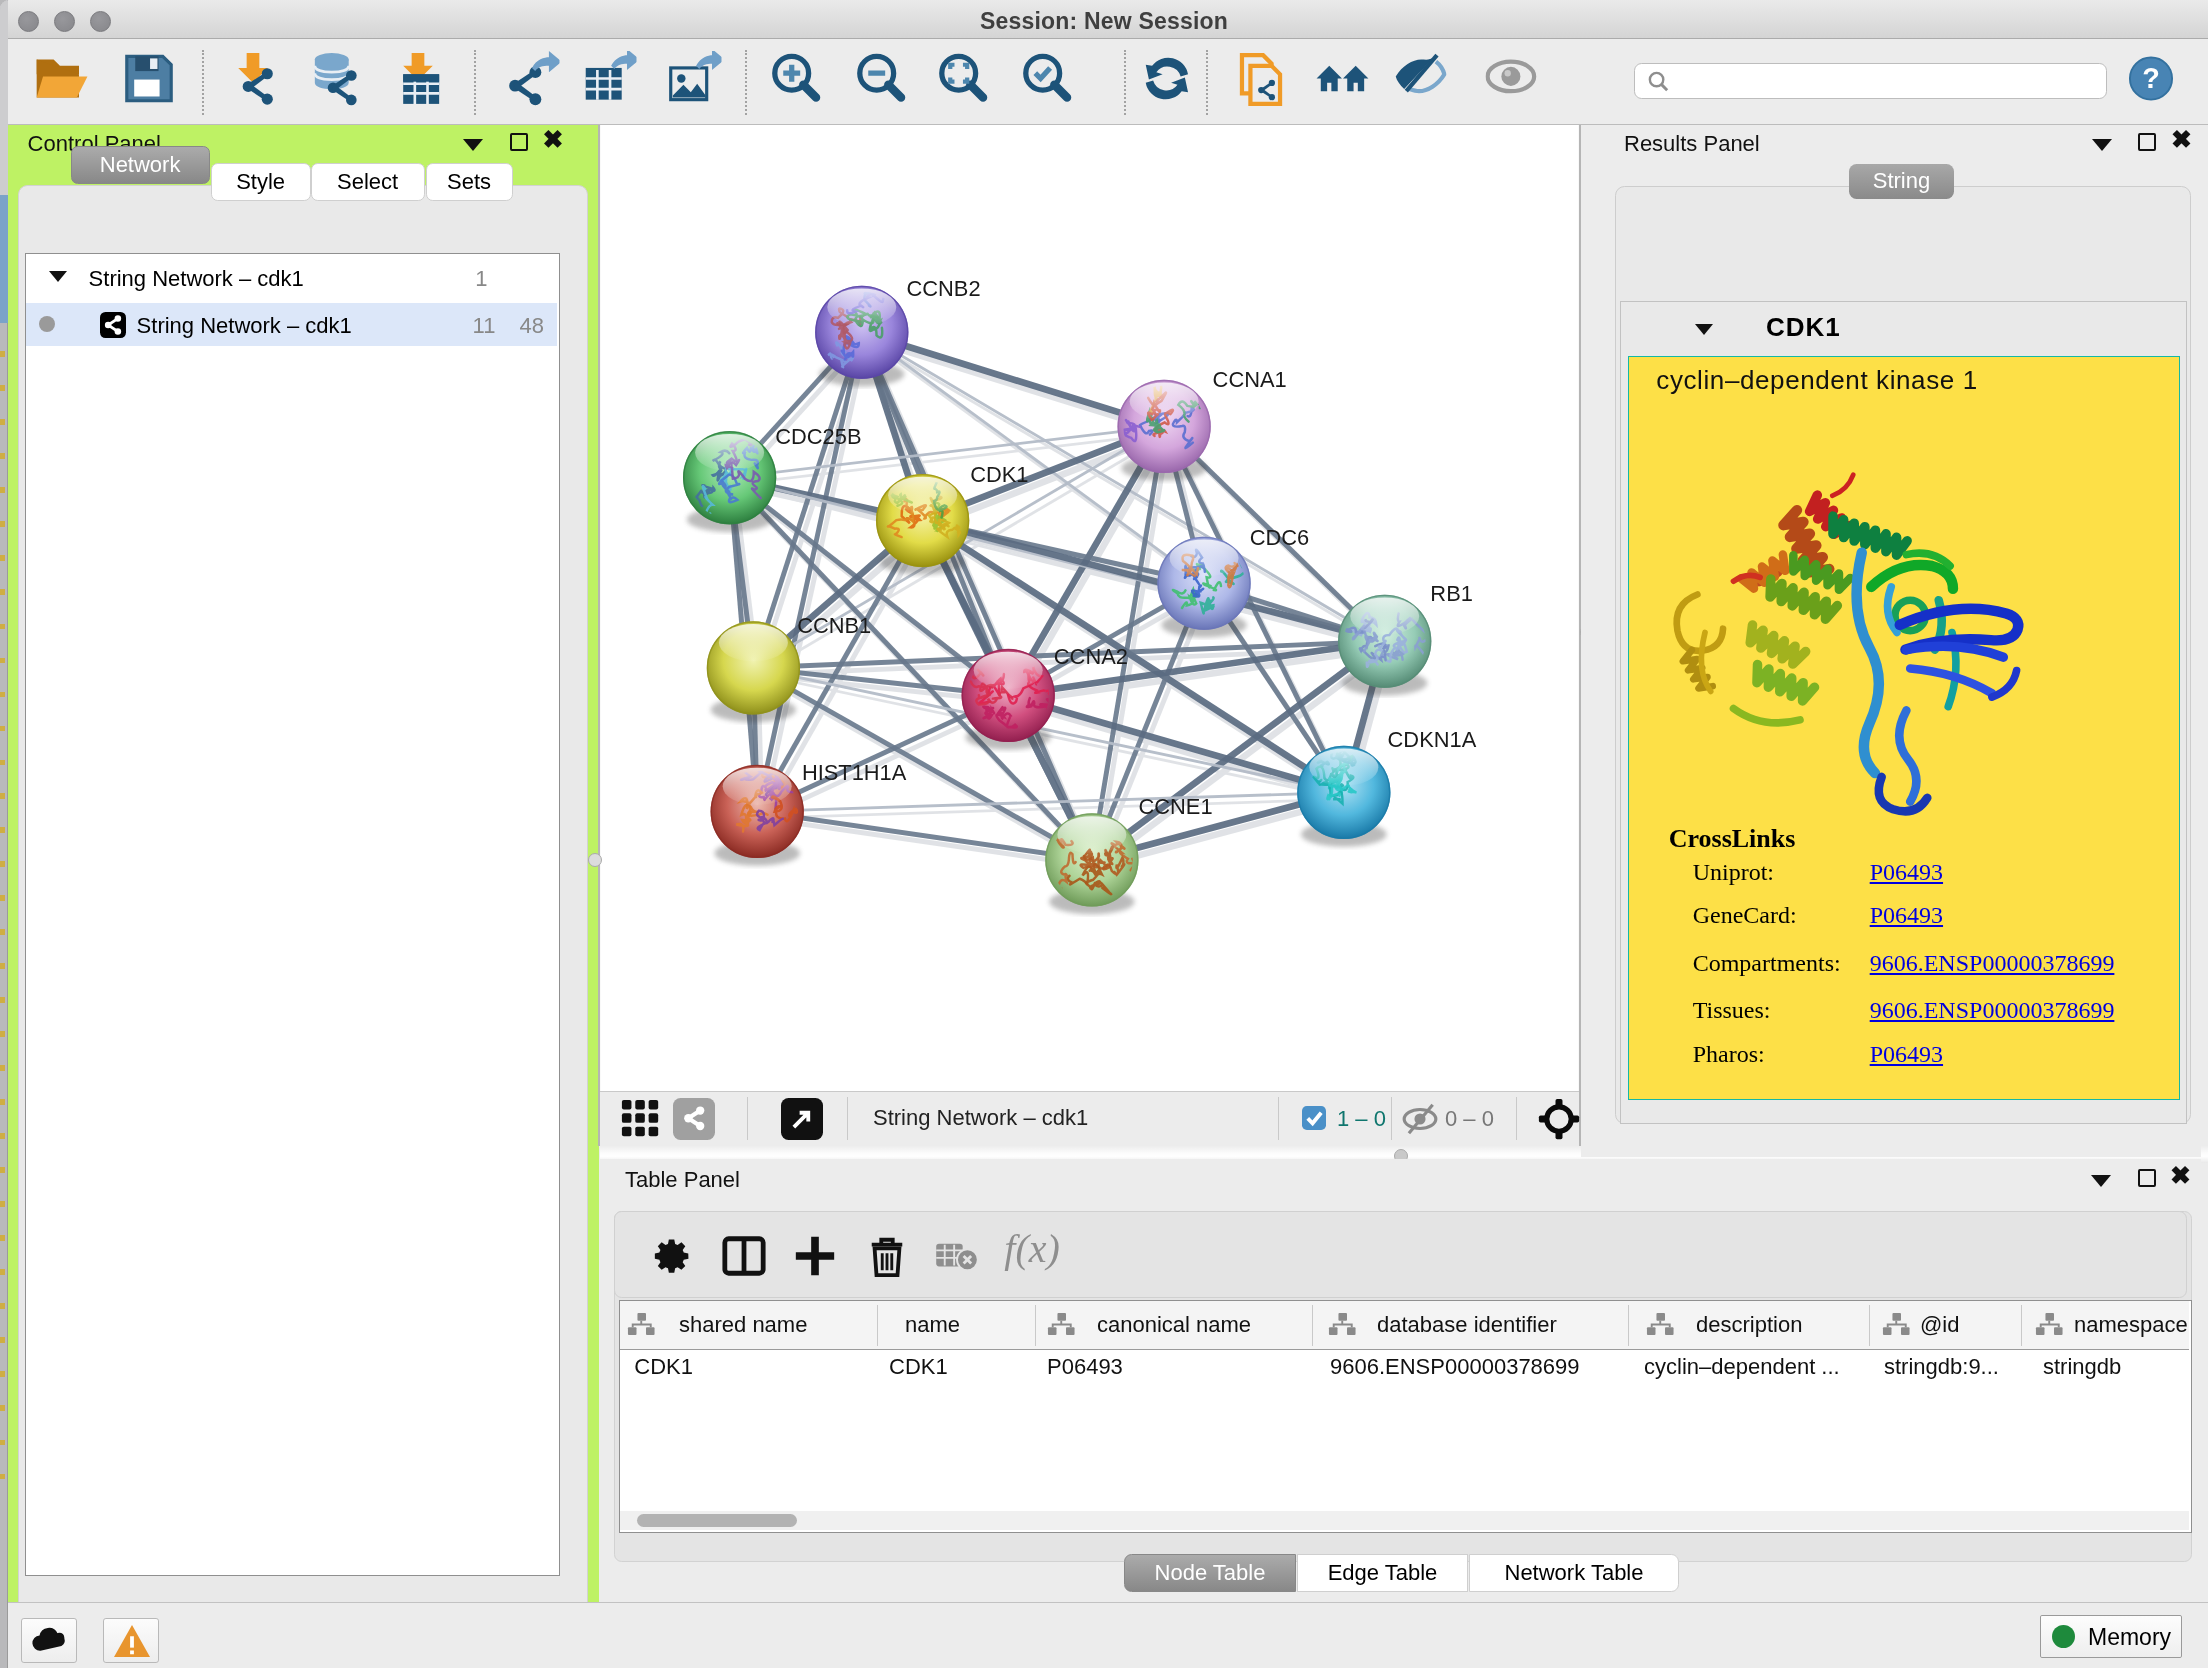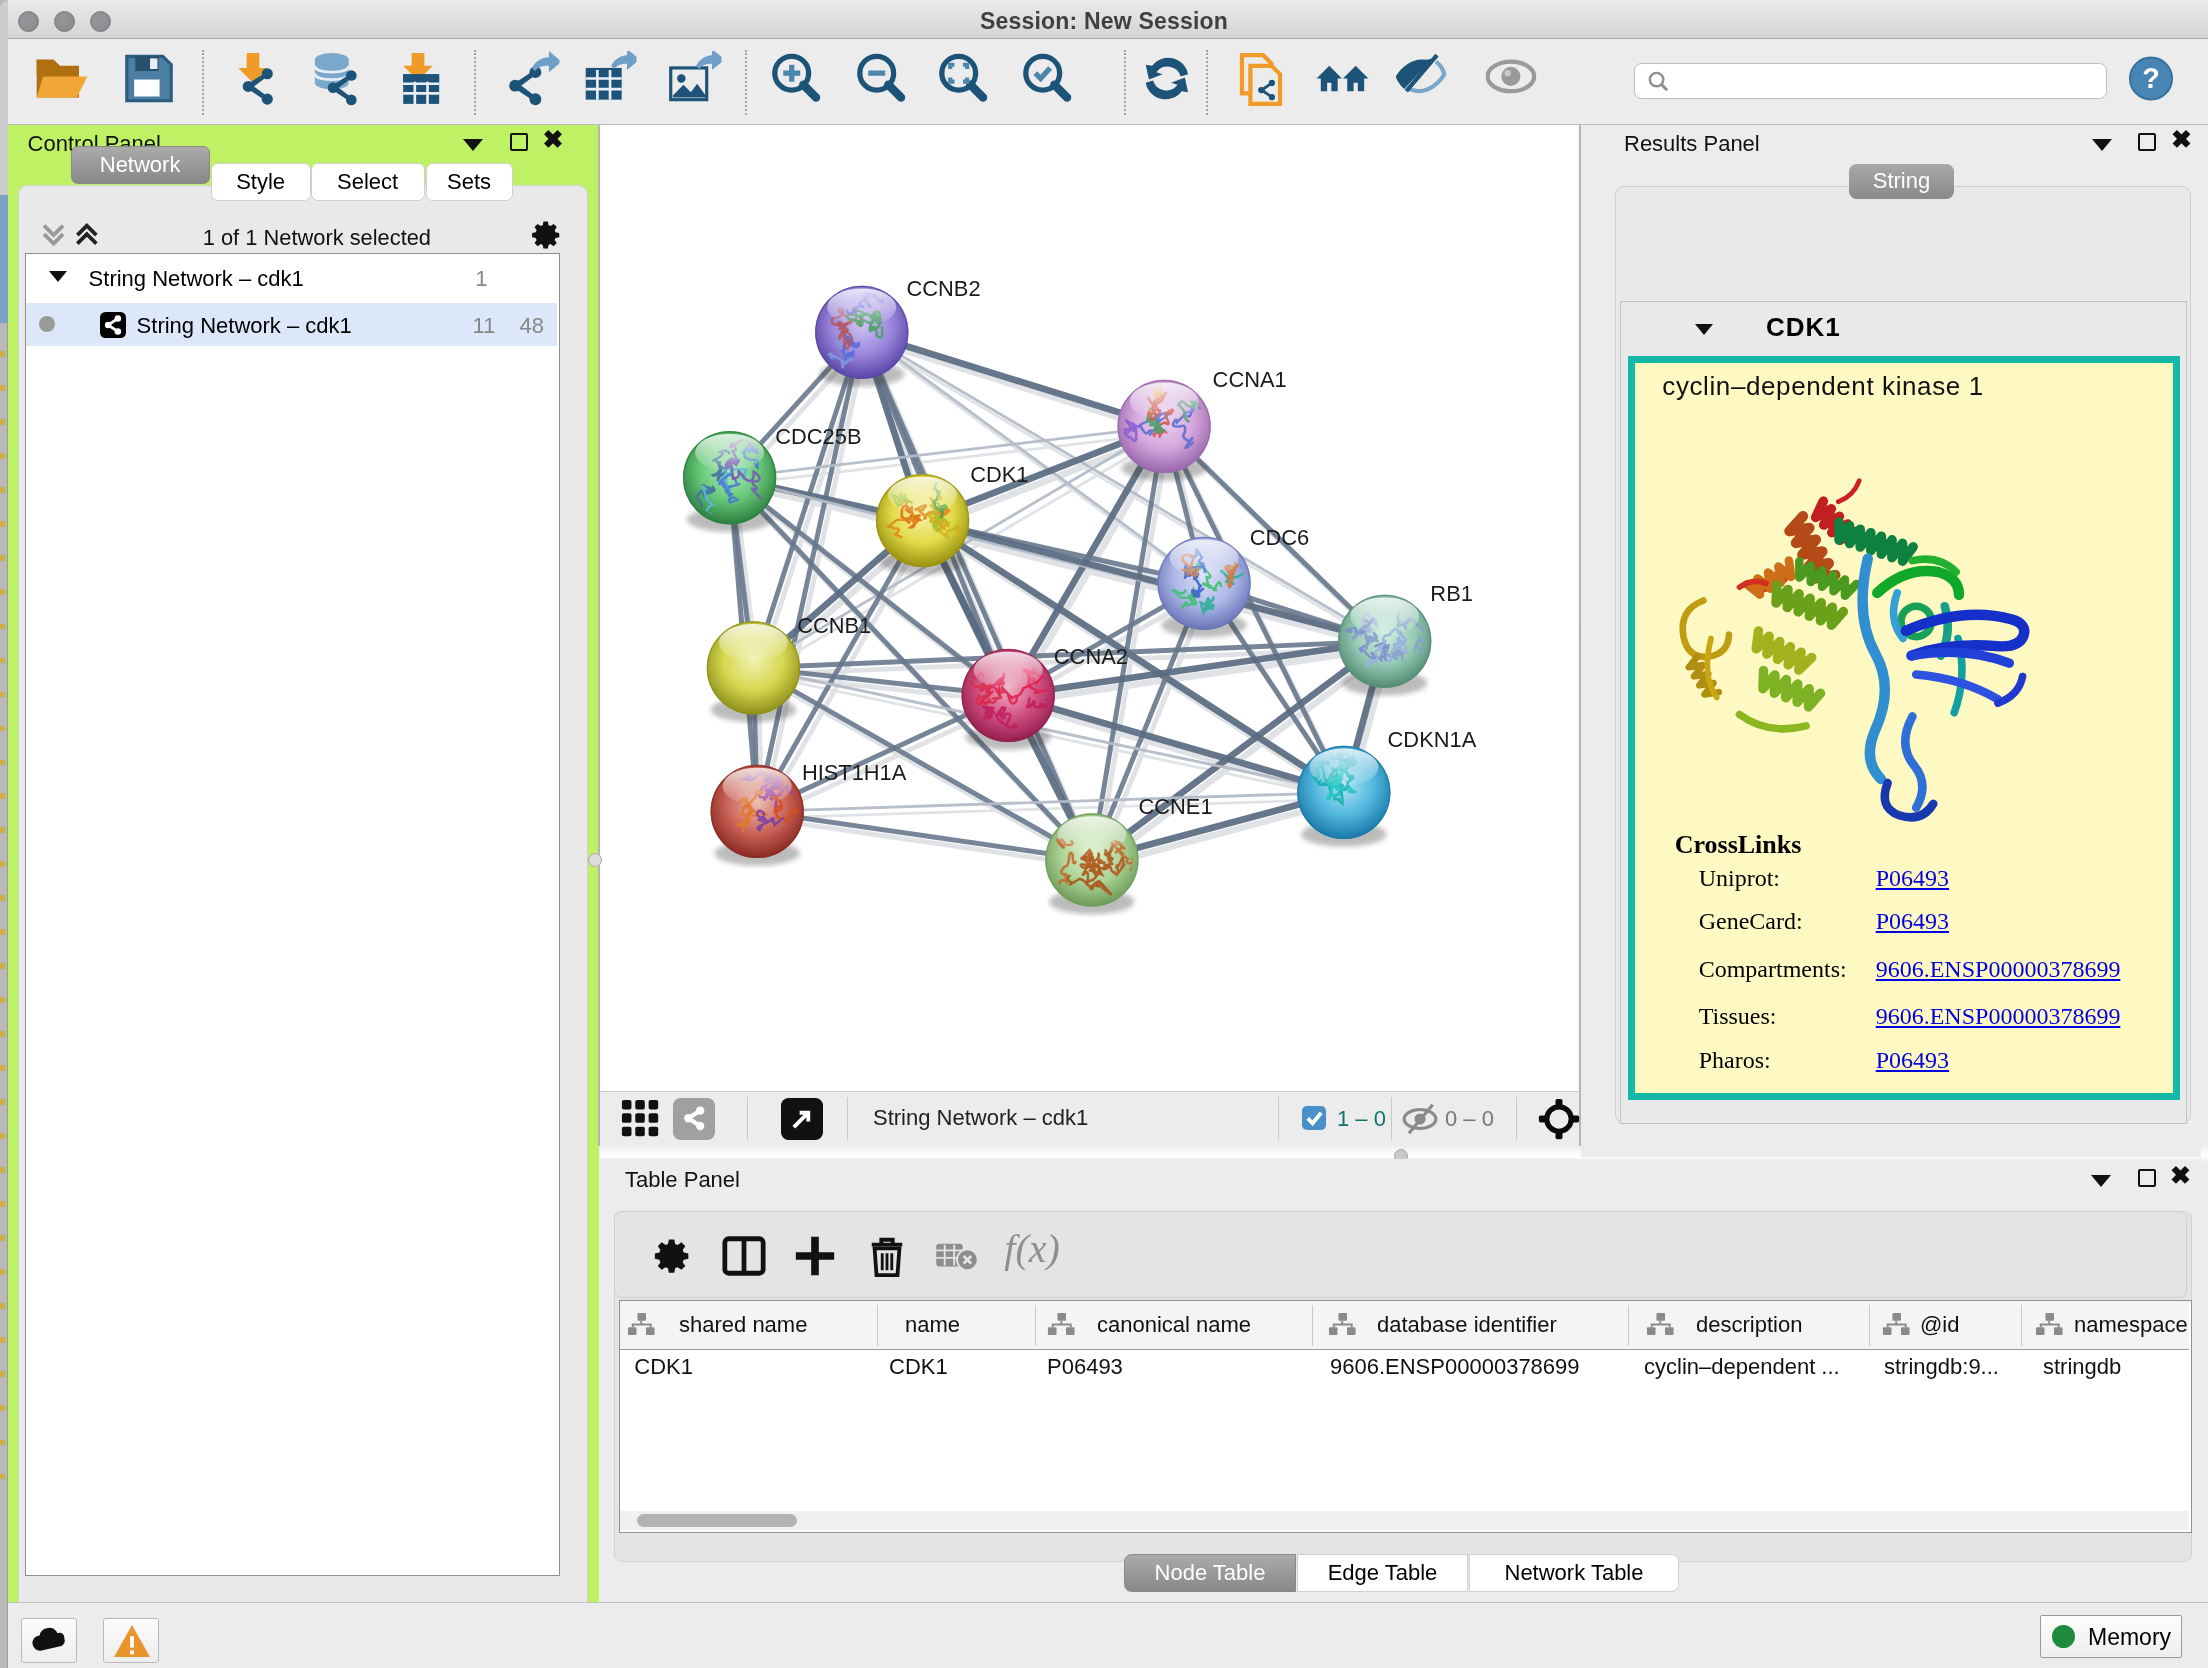--- a/index.html
+++ b/index.html
@@ -554,31 +554,20 @@
 <div class="abs" style="left:7.6px;top:125px;width:591px;height:1477px;background:#bef264">
 <div class="pht" style="left:20px;top:5.7px">Control Panel</div>
 <div class="abs" style="left:455px;top:12.4px"><span class="tri"></span></div>
 <div class="abs" style="left:502px;top:7.6px"><span class="sqr"></span></div>
 <div class="abs" style="left:535px;top:0px"><span class="xx">✖</span></div>
 <div class="abs" style="left:10.5px;top:60px;width:570px;height:1472px;background:#e9e9e9;border:1px solid #d2d2d2;border-radius:9.5px"></div>
 <div class="tab tabsel" style="left:63px;top:21px;width:139px">Network</div>
 <div class="tab" style="left:203px;top:38px;width:100px">Style</div>
 <div class="tab" style="left:303px;top:38px;width:114px">Select</div>
 <div class="tab" style="left:418px;top:38px;width:87px">Sets</div>
-<div class="abs" style="left:28.5px;top:93px;width:533px;height:38px"><svg width="533" height="38" viewBox="0 0 560 40">
-          <g stroke="#999" stroke-width="4" fill="none">
-            <path d="M8 8 l10 10 10 -10 M8 17 l10 10 10 -10"></path>
-          </g>
-          <g stroke="#222" stroke-width="4" fill="none">
-            <path d="M43 18 l10 -10 10 10 M43 27 l10 -10 10 10"></path>
-          </g>
-          <text x="175" y="28" font-size="23" fill="#111" font-family="Liberation Sans">1 of 1 Network selected</text>
-        </svg><svg width="34" height="34" viewBox="0 0 24 24" style="position:absolute;left:493px;top:0px">
-          <path fill="#111" d="M12 8a4 4 0 1 0 0 8 4 4 0 0 0 0-8zm9.4 5.6-.1-3.1-2.6-.5a7 7 0 0 0-.6-1.4l1.5-2.2-2.2-2.2-2.2 1.5a7 7 0 0 0-1.4-.6l-.5-2.6H10.2l-.5 2.6a7 7 0 0 0-1.4.6L6.1 4.2 3.9 6.4l1.5 2.2a7 7 0 0 0-.6 1.4l-2.6.5v3.1l2.6.5a7 7 0 0 0 .6 1.4l-1.5 2.2 2.2 2.2 2.2-1.5a7 7 0 0 0 1.4.6l.5 2.6h3.1l.5-2.6a7 7 0 0 0 1.4-.6l2.2 1.5 2.2-2.2-1.5-2.2a7 7 0 0 0 .6-1.4z"></path>
-        </svg></div>
 <div class="abs" style="left:17px;top:128px;width:535px;height:1323px;background:#fff;border:1.9px solid #8f8f8f">
 <div class="abs" style="left:0;top:0;width:531px;height:49px">
           <span class="tri" style="position:absolute;left:23px;top:17px;border-left-width:9.5px;border-right-width:9.5px;border-top-width:11.4px"></span>
           <span style="position:absolute;left:63px;top:12.4px;font-size:22px;color:#000">String Network – cdk1</span>
           <span style="position:absolute;right:69px;top:12.4px;font-size:22px;color:#888">1</span>
         </div>
 <div class="abs" style="left:0;top:49px;width:531px;height:43px;background:#dce7f9">
           <span style="position:absolute;left:13.3px;top:13.3px;width:16px;height:16px;border-radius:50%;background:#9a9a9a"></span>
           <svg width="26" height="26" viewBox="0 0 48 48" style="position:absolute;left:74px;top:8.6px">
             <rect width="48" height="48" rx="10" fill="#000"></rect>
@@ -657,21 +646,21 @@
 <div class="abs" style="left:1581px;top:125px;width:620px;height:1032px;background:#ececec">
 <div class="pht" style="left:43px;top:5.7px">Results Panel</div>
 <div class="abs" style="left:511px;top:12.4px"><span class="tri"></span></div>
 <div class="abs" style="left:557px;top:7.6px"><span class="sqr"></span></div>
 <div class="abs" style="left:590px;top:0px"><span class="xx">✖</span></div>
 <div class="abs" style="left:34px;top:61px;width:576px;height:938px;background:#e9e9e9;border:1px solid #cdcdcd;border-radius:9.5px"></div>
 <div class="abs" style="left:268px;top:39px;width:105px;height:35px;background:linear-gradient(#a8a8a8,#8a8a8a);border-radius:7.6px;color:#fff;font-size:22px;text-align:center;line-height:34px">String</div>
 <div class="abs" style="left:39px;top:176px;width:567px;height:823px;background:#e9e9e9;border:1.9px solid #c2c2c2">
 <span class="tri" style="position:absolute;left:74px;top:22px;border-left-width:9.5px;border-right-width:9.5px;border-top-width:11.4px"></span>
 <span style="position:absolute;left:145px;top:9.5px;font-size:26px;font-weight:bold;letter-spacing:1px;color:#000">CDK1</span>
-<div class="abs" style="left:6.7px;top:54px;width:552px;height:744px;background:#fef9c3;border:7px solid #14b8a6">
+<div class="abs" style="left:6.7px;top:54px;width:552px;height:744px;background:#fde047;border:1px solid #14b8a6">
 <span style="position:absolute;left:27.6px;top:7.6px;font-size:26px;letter-spacing:0.6px;color:#111">cyclin–dependent kinase 1</span>
 <svg class="abs" style="left:38px;top:114px" width="380" height="361" viewBox="0 0 400 380">
 <path d="M196 4 q-6 16 -22 22" fill="none" stroke="#cc2222" stroke-width="5.0" stroke-linecap="round"></path>
 <path d="M158.2 25.4 L150.1 42.6 L166.7 33.4 L158.6 50.6 L175.2 41.4 L167.1 58.6 L183.7 49.4 L175.6 66.6 L192.2 57.4" fill="none" stroke="#c22020" stroke-width="10.0" stroke-linejoin="round" stroke-linecap="round"></path>
 <path d="M136.8 41.2 L122.6 57.0 L143.6 53.6 L129.4 69.4 L150.4 66.0 L136.2 81.8 L157.2 78.4 L143.0 94.2 L164.0 90.8 L149.8 106.6 L170.8 103.2" fill="none" stroke="#b44a18" stroke-width="11.0" stroke-linejoin="round" stroke-linecap="round"></path>
 <path d="M118 108 q-18 14 -34 10" fill="none" stroke="#c24a20" stroke-width="6.0" stroke-linecap="round"></path>
 <path d="M78.0 113.0 L91.5 123.8 L89.0 106.8 L102.5 117.6 L100.0 100.5 L113.5 111.3 L111.0 94.3 L124.5 105.1 L122.0 88.0" fill="none" stroke="#d06d18" stroke-width="9.0" stroke-linejoin="round" stroke-linecap="round"></path>
 <path d="M70 116 q14 -10 28 -4" fill="none" stroke="#d03020" stroke-width="6.0" stroke-linecap="round"></path>
 <path d="M32 130 q-26 10 -21 38 q5 24 27 21 q20 -3 21 -23" fill="none" stroke="#c09c12" stroke-width="7.0" stroke-linecap="round"></path>
 <path d="M26.1 188.5 L16.7 200.3 L31.6 198.0 L22.2 209.8 L37.1 207.5 L27.7 219.3 L42.6 217.0 L33.2 228.8 L48.1 226.5" fill="none" stroke="#b08e10" stroke-width="7.0" stroke-linejoin="round" stroke-linecap="round"></path>

